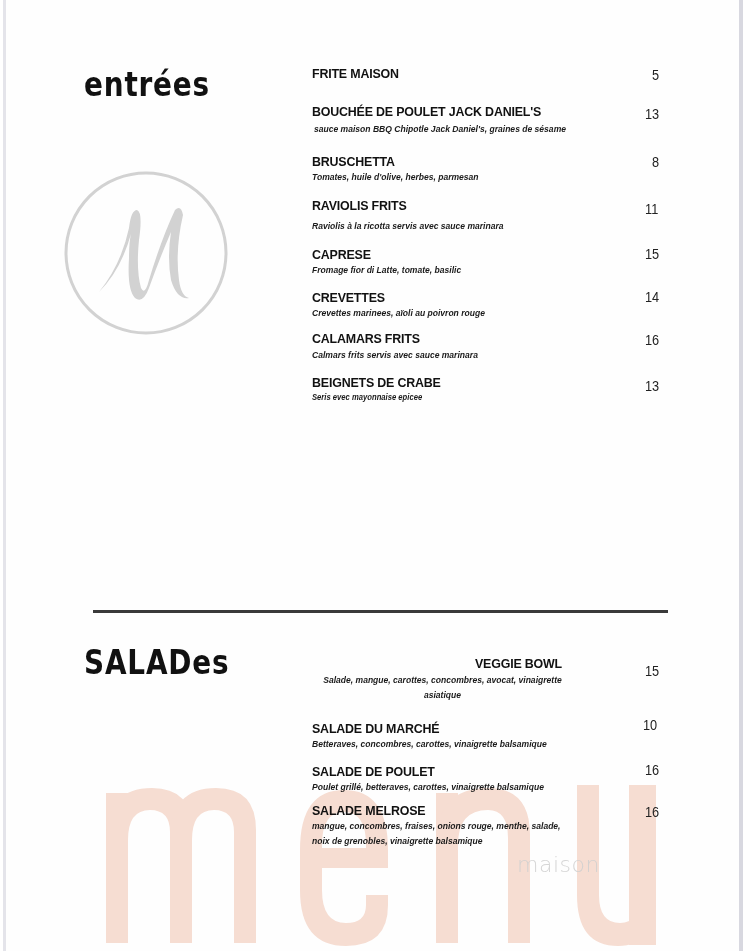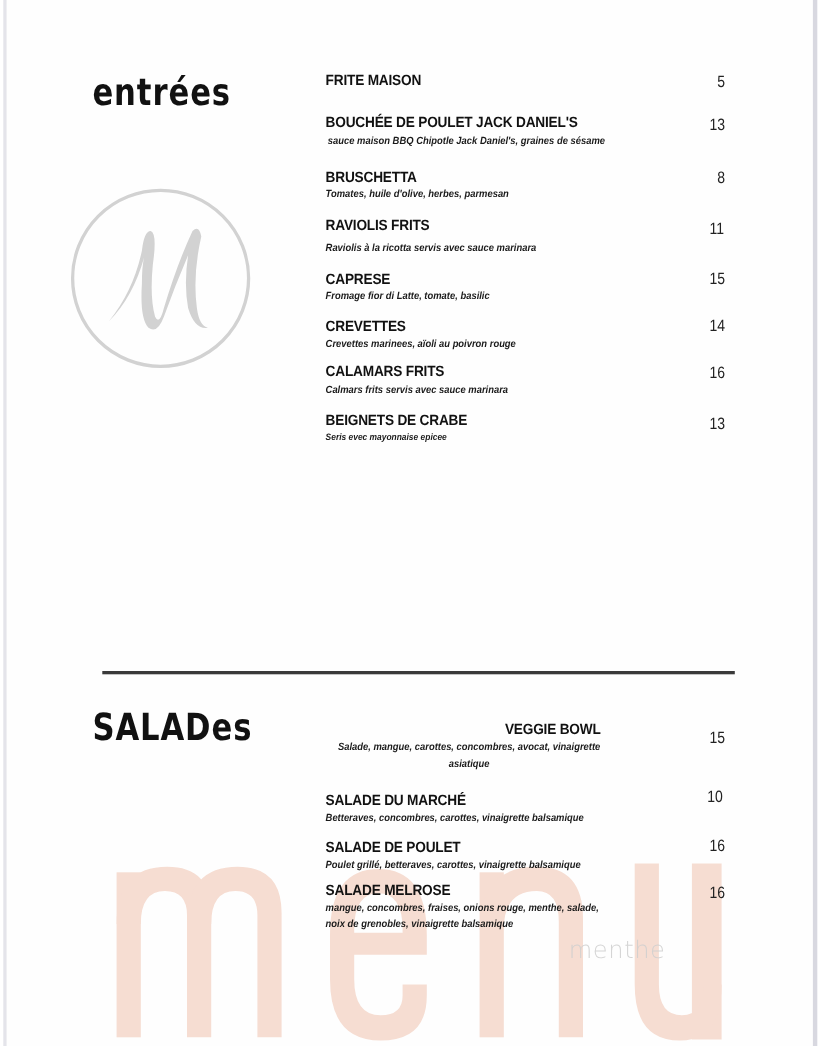--- a/index.html
+++ b/index.html
@@ -66,21 +66,21 @@
     .divider {
       position: absolute;
       left: 93px;
       top: 610px;
       width: 575px;
       height: 3px;
       background: #3a3a3a;
     }
     .item {
       position: absolute;
-      left: 256px;
+      left: 272px;
       width: 420px;
       padding-left: 40px;
     }
     .item-name {
       font-family: "Liberation Sans", sans-serif;
       font-weight: bold;
       font-size: 13.5px;
       letter-spacing: -0.2px;
       color: #111;
       white-space: nowrap;
@@ -134,21 +134,21 @@
       <rect x="436" y="793" width="22" height="150"></rect>
       <path d="M436 845 Q436 788 488 788 Q530 788 530 835 L530 943 L508 943 L508 838 Q508 810 488 810 Q458 810 458 845 Z"></path>
     </g>
 
     <g>
       <rect x="629" y="785" width="27" height="160"></rect>
       <path d="M577 785 L599 785 L599 895 Q599 923 620 923 Q640 923 640 895 L656 895 Q656 946 618 946 Q577 946 577 895 Z"></path>
     </g>
   </g>
 </svg>
-<div class="wm-menupix">menthe</div>
+<div class="wm-menupix">maison</div>
 
 <svg class="logo" viewBox="0 0 166 166">
   <circle cx="83" cy="83" r="80" fill="none" stroke="#d2d2d2" stroke-width="3"></circle>
   <path d="M36 122 Q58 95 66 58 Q68 40 74 40 Q80 42 76 70 Q73 100 78 118 Q82 126 86 110 Q98 70 112 40 Q118 34 120 45 Q112 80 116 110 Q118 126 126 128 Q114 130 108 110 Q104 88 108 62 Q96 90 86 118 Q80 134 72 128 Q64 120 66 88 Q66 72 68 64 Q58 100 36 122 Z" fill="#d2d2d2"></path>
 </svg>
 
 <div class="section-title" style="left:84px; top:64px;">entrées</div>
 
 <div class="item" style="top:64px;">
   <div class="item-name">FRITE MAISON</div>

